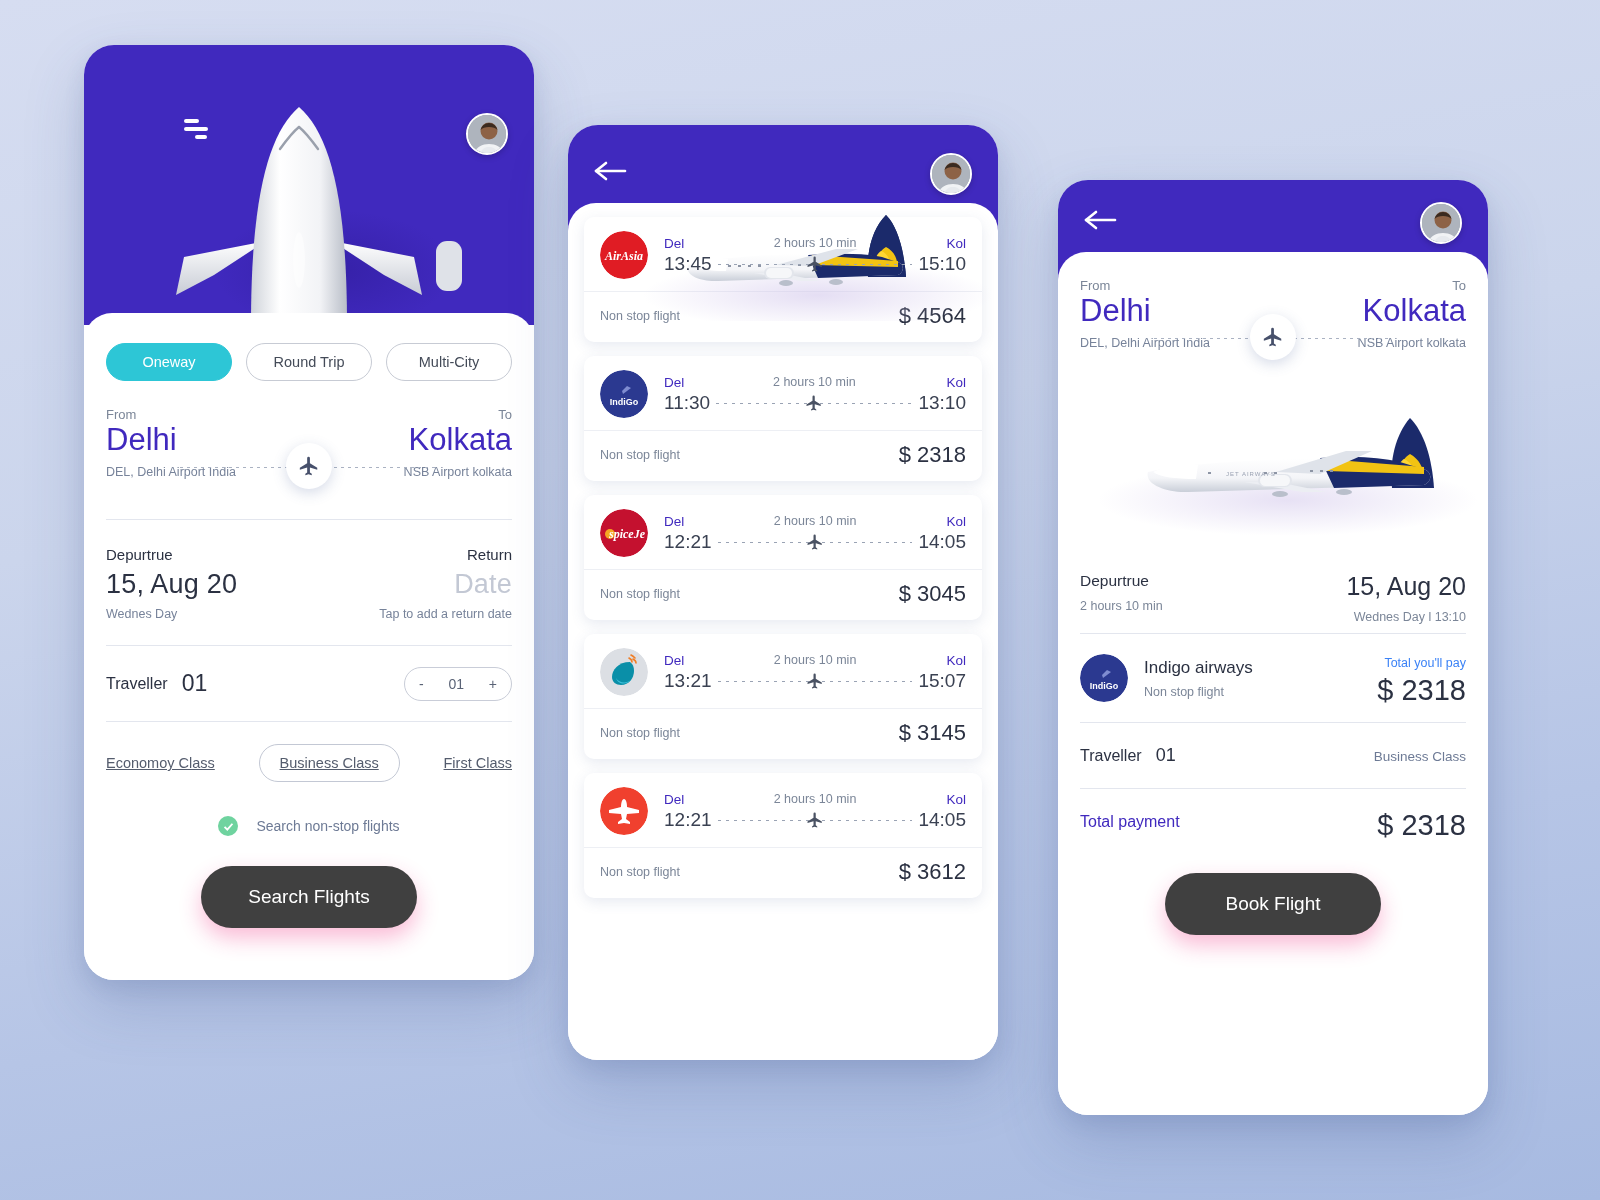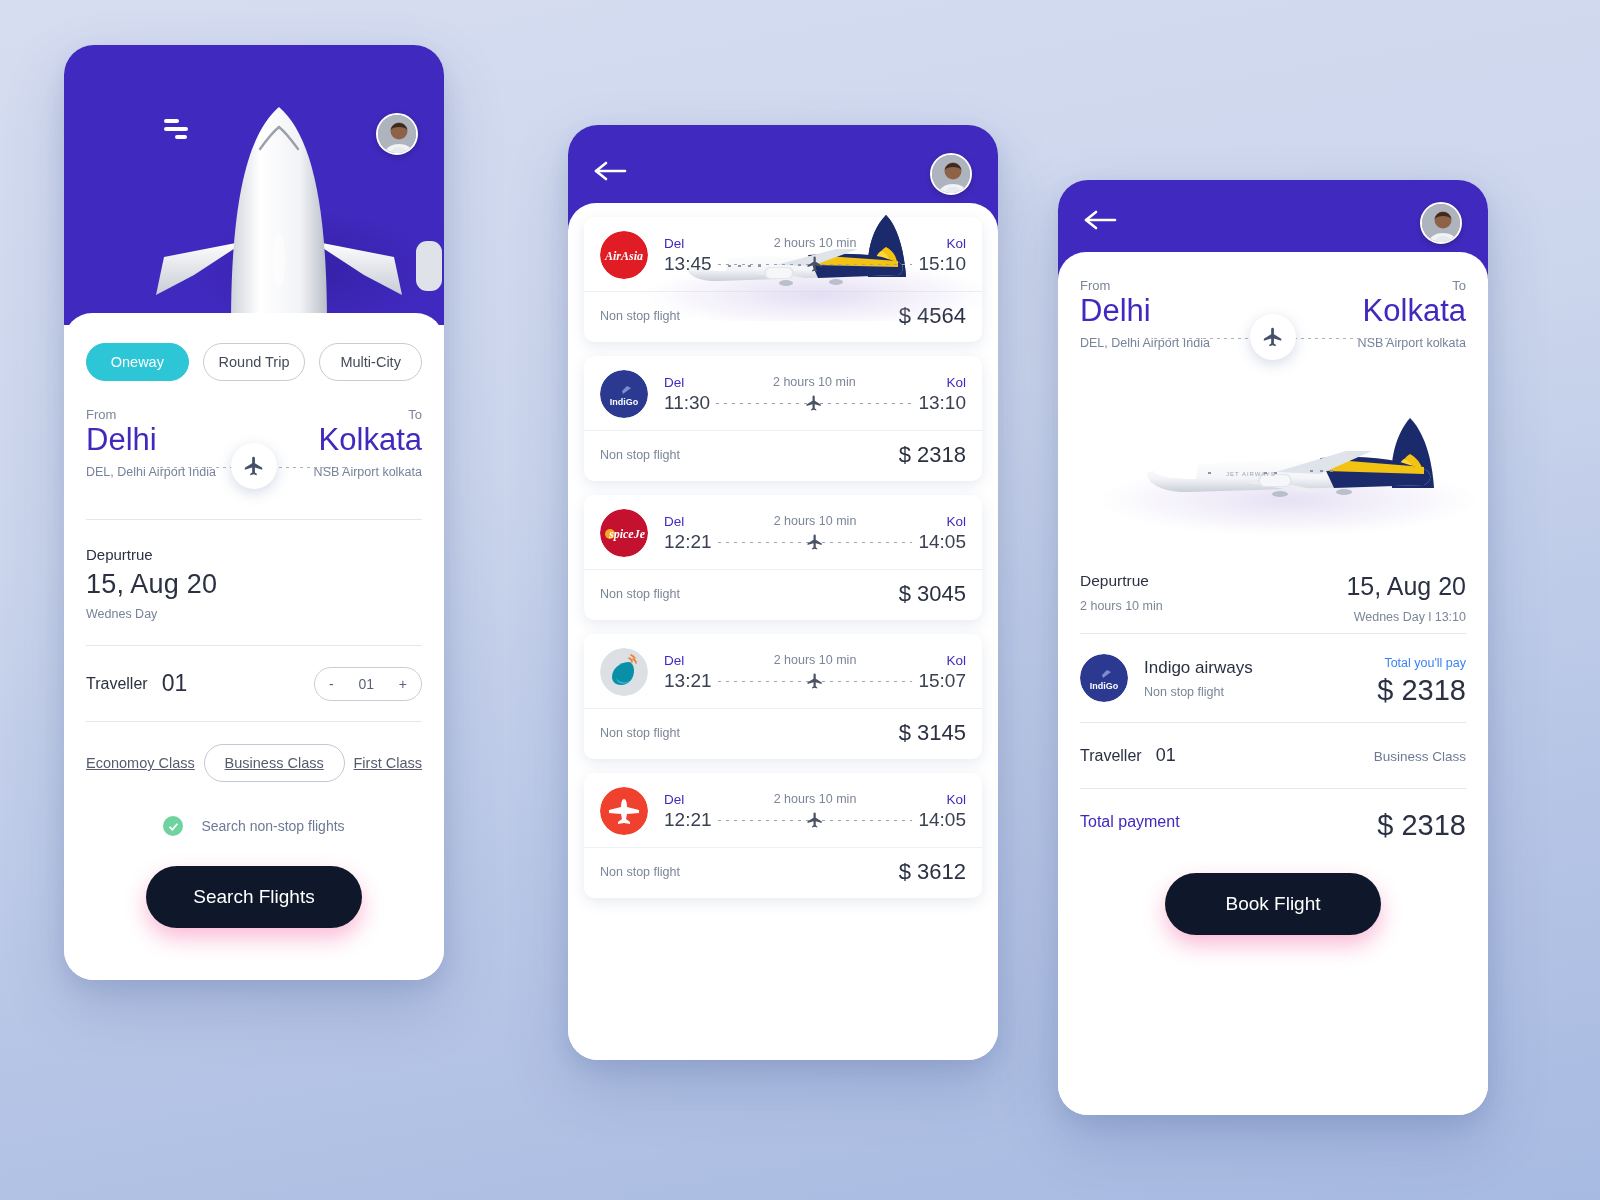--- a/index.html
+++ b/index.html
@@ -6,21 +6,21 @@
   html,body { width:1600px; height:1200px; }
   body{
     font-family:"Liberation Sans", sans-serif;
     background:linear-gradient(170deg,#d6ddf1 0%,#cbd5ec 38%,#b6c5e6 72%,#a7bae1 100%);
     position:relative; overflow:hidden;
   }
   .phone{ position:absolute; border-radius:30px; background:#fff; overflow:hidden;
           box-shadow:0 26px 60px rgba(60,80,140,.22), 0 8px 20px rgba(60,80,140,.12); }
 
   
-  #phone1{ left:64px; top:45px; width:380px; height:935px; }
+  #phone1{ left:84px; top:45px; width:450px; height:935px; }
   .hero{ position:absolute; left:0; top:0; right:0; height:280px; background:#4029be; overflow:hidden; }
   .hamburger{ position:absolute; left:100px; top:74px; width:30px; height:22px; }
   .hamburger i{ display:block; height:4px; border-radius:2px; background:#fff; margin-bottom:4px; }
   .hamburger i:nth-child(1){ width:15px; margin-left:0; }
   .hamburger i:nth-child(2){ width:24px; }
   .hamburger i:nth-child(3){ width:12px; margin-left:11px; }
   .avatar{ position:absolute; border-radius:50%; overflow:hidden; background:#9aa4ad;
            box-shadow:0 2px 6px rgba(0,0,0,.2); }
   .avatar svg{ display:block; }
 
@@ -66,21 +66,21 @@
   .cls{ font-size:14.5px; color:#545c6d;text-decoration:underline; }
   .cls.sel{ border:1px solid #c3c8d4; border-radius:20px; padding:10px 20px; }
 
   .nonstop{ display:flex; align-items:center; justify-content:center; gap:18px; padding:34px 0 0 0; }
   .check{ width:20px; height:20px; border-radius:50%; background:#6fd39f; display:flex; align-items:center; justify-content:center; }
   .check svg{ width:11px; height:11px; stroke:#fff; fill:none; stroke-width:2.4; }
   .nonstop span{ font-size:14px; color:#6b7governor; }
   .nonstop .txt{ font-size:14px; color:#6d7a95; }
 
   .cta{ display:block; margin:30px auto 0 auto; width:216px; height:62px; border:none;
-        border-radius:31px; background:#0f172a; color:#fff; font-size:19px;
+        border-radius:31px; background:#404040; color:#fff; font-size:19px;
         font-family:"Liberation Sans",sans-serif; cursor:pointer;
         box-shadow:0 10px 22px rgba(240,45,127,.32); }
 
   
   #phone2{ left:568px; top:125px; width:430px; height:935px; }
   .hdr{ position:absolute; left:0; top:0; right:0; height:110px; background:#4029be; }
   .backarrow{ position:absolute; left:26px; top:34px; width:34px; height:24px; cursor:pointer; }
   .backarrow svg{ width:34px; height:24px; stroke:#fff; fill:none; stroke-width:2.6; stroke-linecap:round; stroke-linejoin:round; }
   #phone2 .sheet{ top:78px; border-radius:28px 28px 0 0; }
   .planephoto{ position:absolute; left:0; right:0; top:0; height:118px; overflow:hidden; }
@@ -219,20 +219,25 @@
       <div class="spacer"></div>
     </div>
 
     <div class="hr"></div>
 
     <div class="dates">
       <div>
         <div class="t1">Depurtrue</div>
         <div class="big">15, Aug 20</div>
         <div class="sub">Wednes Day</div>
+      </div>
+      <div class="rcol">
+        <div class="t1">Return</div>
+        <div class="big dim">Date</div>
+        <div class="sub">Tap to add a return date</div>
       </div>
     </div>
 
     <div class="hr"></div>
 
     <div class="traveller">
       <span class="tl">Traveller</span>
       <span class="tv">01</span>
       <div class="stepper">
         <span>-</span>

